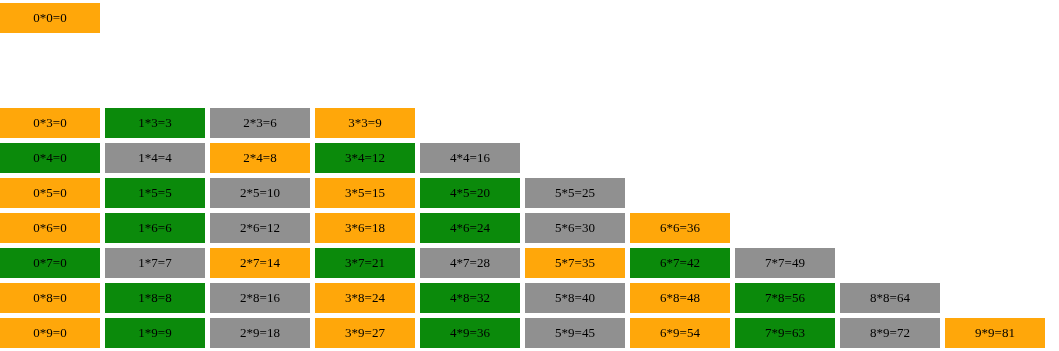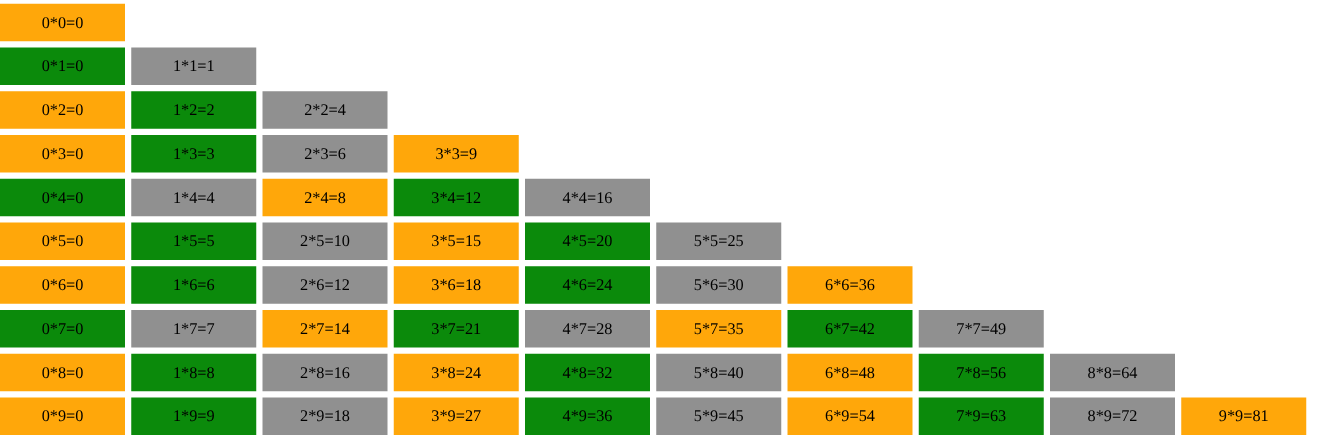--- a/index.html
+++ b/index.html
@@ -43,22 +43,20 @@
   }
   .cell.c-orange { background: #ffa70a; font-family: Liberation Serif, serif; }
   .cell.c-green  { background: #0b8a0b; }
   .cell.c-gray   { background: #909090; }
 </style>
 </head>
 <body>
 
 <div id="table-root">
     <div class="table-row" style="top: 3px;"><div class="cell c-orange" style="width: 100px; height: 30px; line-height: 30px; margin-right: 5px;">0*0=0</div></div>
-    <div class="table-row" style="top: 38px;"><div class="cell c-green" style="width: 100px; height: 30px; line-height: 30px; margin-right: 5px;">0*1=0</div><div class="cell c-gray" style="width: 100px; height: 30px; line-height: 30px; margin-right: 5px;">1*1=1</div></div>
-    <div class="table-row" style="top: 73px;"><div class="cell c-orange" style="width: 100px; height: 30px; line-height: 30px; margin-right: 5px;">0*2=0</div><div class="cell c-green" style="width: 100px; height: 30px; line-height: 30px; margin-right: 5px;">1*2=2</div><div class="cell c-gray" style="width: 100px; height: 30px; line-height: 30px; margin-right: 5px;">2*2=4</div></div>
     <div class="table-row" style="top: 108px;"><div class="cell c-orange" style="width: 100px; height: 30px; line-height: 30px; margin-right: 5px;">0*3=0</div><div class="cell c-green" style="width: 100px; height: 30px; line-height: 30px; margin-right: 5px;">1*3=3</div><div class="cell c-gray" style="width: 100px; height: 30px; line-height: 30px; margin-right: 5px;">2*3=6</div><div class="cell c-orange" style="width: 100px; height: 30px; line-height: 30px; margin-right: 5px;">3*3=9</div></div>
     <div class="table-row" style="top: 143px;"><div class="cell c-green" style="width: 100px; height: 30px; line-height: 30px; margin-right: 5px;">0*4=0</div><div class="cell c-gray" style="width: 100px; height: 30px; line-height: 30px; margin-right: 5px;">1*4=4</div><div class="cell c-orange" style="width: 100px; height: 30px; line-height: 30px; margin-right: 5px;">2*4=8</div><div class="cell c-green" style="width: 100px; height: 30px; line-height: 30px; margin-right: 5px;">3*4=12</div><div class="cell c-gray" style="width: 100px; height: 30px; line-height: 30px; margin-right: 5px;">4*4=16</div></div>
     <div class="table-row" style="top: 178px;"><div class="cell c-orange" style="width: 100px; height: 30px; line-height: 30px; margin-right: 5px;">0*5=0</div><div class="cell c-green" style="width: 100px; height: 30px; line-height: 30px; margin-right: 5px;">1*5=5</div><div class="cell c-gray" style="width: 100px; height: 30px; line-height: 30px; margin-right: 5px;">2*5=10</div><div class="cell c-orange" style="width: 100px; height: 30px; line-height: 30px; margin-right: 5px;">3*5=15</div><div class="cell c-green" style="width: 100px; height: 30px; line-height: 30px; margin-right: 5px;">4*5=20</div><div class="cell c-gray" style="width: 100px; height: 30px; line-height: 30px; margin-right: 5px;">5*5=25</div></div>
     <div class="table-row" style="top: 213px;"><div class="cell c-orange" style="width: 100px; height: 30px; line-height: 30px; margin-right: 5px;">0*6=0</div><div class="cell c-green" style="width: 100px; height: 30px; line-height: 30px; margin-right: 5px;">1*6=6</div><div class="cell c-gray" style="width: 100px; height: 30px; line-height: 30px; margin-right: 5px;">2*6=12</div><div class="cell c-orange" style="width: 100px; height: 30px; line-height: 30px; margin-right: 5px;">3*6=18</div><div class="cell c-green" style="width: 100px; height: 30px; line-height: 30px; margin-right: 5px;">4*6=24</div><div class="cell c-gray" style="width: 100px; height: 30px; line-height: 30px; margin-right: 5px;">5*6=30</div><div class="cell c-orange" style="width: 100px; height: 30px; line-height: 30px; margin-right: 5px;">6*6=36</div></div>
     <div class="table-row" style="top: 248px;"><div class="cell c-green" style="width: 100px; height: 30px; line-height: 30px; margin-right: 5px;">0*7=0</div><div class="cell c-gray" style="width: 100px; height: 30px; line-height: 30px; margin-right: 5px;">1*7=7</div><div class="cell c-orange" style="width: 100px; height: 30px; line-height: 30px; margin-right: 5px;">2*7=14</div><div class="cell c-green" style="width: 100px; height: 30px; line-height: 30px; margin-right: 5px;">3*7=21</div><div class="cell c-gray" style="width: 100px; height: 30px; line-height: 30px; margin-right: 5px;">4*7=28</div><div class="cell c-orange" style="width: 100px; height: 30px; line-height: 30px; margin-right: 5px;">5*7=35</div><div class="cell c-green" style="width: 100px; height: 30px; line-height: 30px; margin-right: 5px;">6*7=42</div><div class="cell c-gray" style="width: 100px; height: 30px; line-height: 30px; margin-right: 5px;">7*7=49</div></div>
     <div class="table-row" style="top: 283px;"><div class="cell c-orange" style="width: 100px; height: 30px; line-height: 30px; margin-right: 5px;">0*8=0</div><div class="cell c-green" style="width: 100px; height: 30px; line-height: 30px; margin-right: 5px;">1*8=8</div><div class="cell c-gray" style="width: 100px; height: 30px; line-height: 30px; margin-right: 5px;">2*8=16</div><div class="cell c-orange" style="width: 100px; height: 30px; line-height: 30px; margin-right: 5px;">3*8=24</div><div class="cell c-green" style="width: 100px; height: 30px; line-height: 30px; margin-right: 5px;">4*8=32</div><div class="cell c-gray" style="width: 100px; height: 30px; line-height: 30px; margin-right: 5px;">5*8=40</div><div class="cell c-orange" style="width: 100px; height: 30px; line-height: 30px; margin-right: 5px;">6*8=48</div><div class="cell c-green" style="width: 100px; height: 30px; line-height: 30px; margin-right: 5px;">7*8=56</div><div class="cell c-gray" style="width: 100px; height: 30px; line-height: 30px; margin-right: 5px;">8*8=64</div></div>
     <div class="table-row" style="top: 318px;"><div class="cell c-orange" style="width: 100px; height: 30px; line-height: 30px; margin-right: 5px;">0*9=0</div><div class="cell c-green" style="width: 100px; height: 30px; line-height: 30px; margin-right: 5px;">1*9=9</div><div class="cell c-gray" style="width: 100px; height: 30px; line-height: 30px; margin-right: 5px;">2*9=18</div><div class="cell c-orange" style="width: 100px; height: 30px; line-height: 30px; margin-right: 5px;">3*9=27</div><div class="cell c-green" style="width: 100px; height: 30px; line-height: 30px; margin-right: 5px;">4*9=36</div><div class="cell c-gray" style="width: 100px; height: 30px; line-height: 30px; margin-right: 5px;">5*9=45</div><div class="cell c-orange" style="width: 100px; height: 30px; line-height: 30px; margin-right: 5px;">6*9=54</div><div class="cell c-green" style="width: 100px; height: 30px; line-height: 30px; margin-right: 5px;">7*9=63</div><div class="cell c-gray" style="width: 100px; height: 30px; line-height: 30px; margin-right: 5px;">8*9=72</div><div class="cell c-orange" style="width: 100px; height: 30px; line-height: 30px; margin-right: 5px;">9*9=81</div></div>
   </div>
 
 </body></html>

